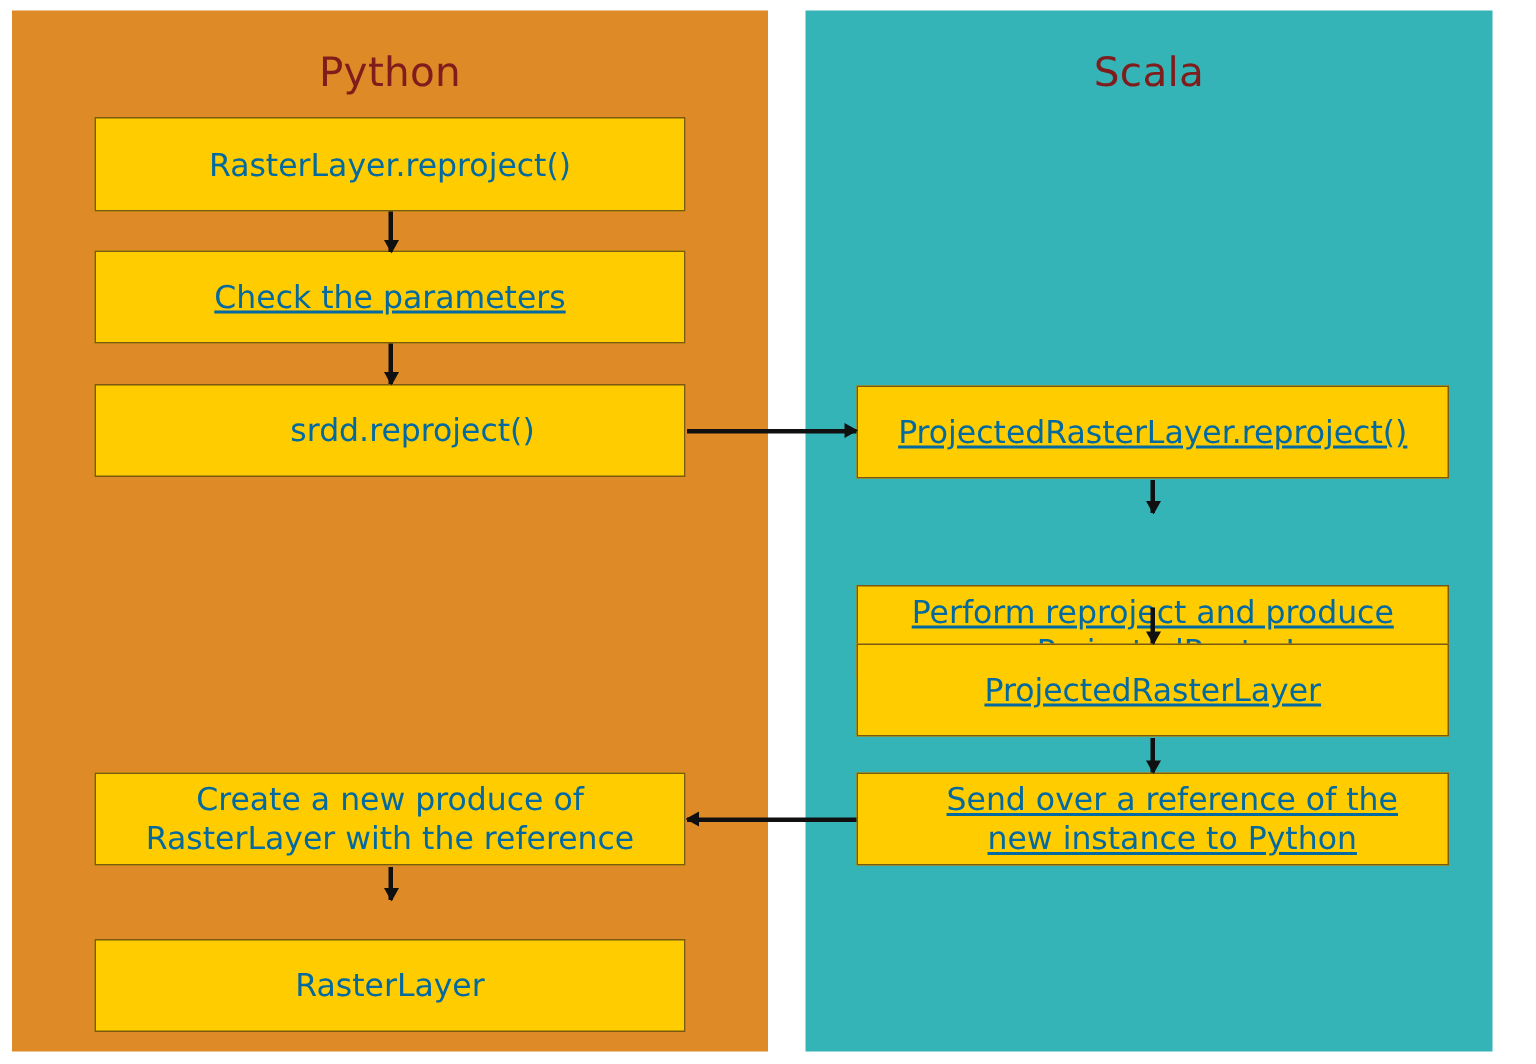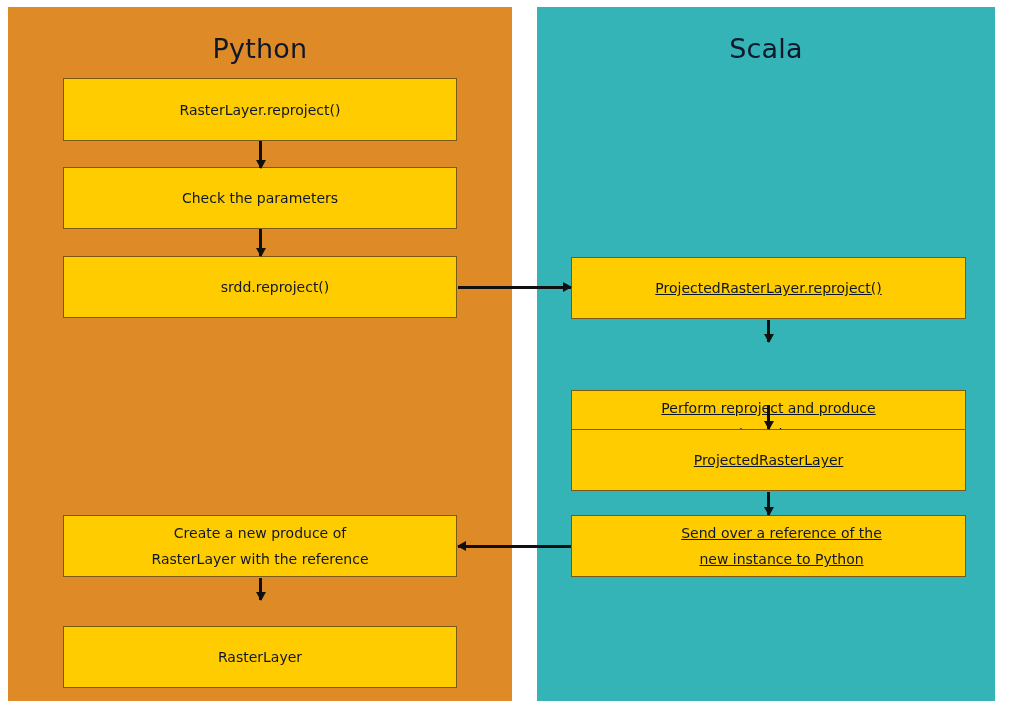--- a/index.html
+++ b/index.html
@@ -33,35 +33,35 @@
     left: 537px;
     width: 458px;
     background: #35b4b7;
   }
   .panel-title {
     position: absolute;
     top: 25px;
     width: 100%;
     text-align: center;
     font-size: 27px;
-    color: #0f172a;
+    color: #7f1d1d;
     letter-spacing: 0.2px;
     line-height: 34px;
   }
   .node {
     position: absolute;
     background: #ffcc00;
     border: 1.4px solid #7a5a10;
     box-sizing: border-box;
     display: flex;
     align-items: center;
     justify-content: center;
     text-align: center;
-    color: #0f172a;
-    font-size: 14px;
+    color: #0369a1;
+    font-size: 21px;
     line-height: 26px;
     padding: 0 6px;
   }
   .node .node-label {
     display: block;
     white-space: pre-line;
   }
   
   .col-py {
     left: 63px;
@@ -135,21 +135,21 @@
   </div>
 
   <div class="panel" id="panel-scala">
     <div class="panel-title">Scala</div>
   </div>
 
   <div class="node col-py h62" style="top:78px;">
     <span class="node-label">RasterLayer.reproject()</span>
   </div>
 
-  <div class="node col-py h63" style="top:167px;">
+  <div class="node col-py h63" style="top:167px;text-decoration:underline;">
     <span class="node-label">Check the parameters</span>
   </div>
 
   <div class="node col-py h63" style="top:256px;padding-left:36px;">
     <span class="node-label">srdd.reproject()</span>
   </div>
 
   <div class="node col-py h63" style="top:515px;">
     <span class="node-label">Create a new produce of
 RasterLayer with the reference</span>

